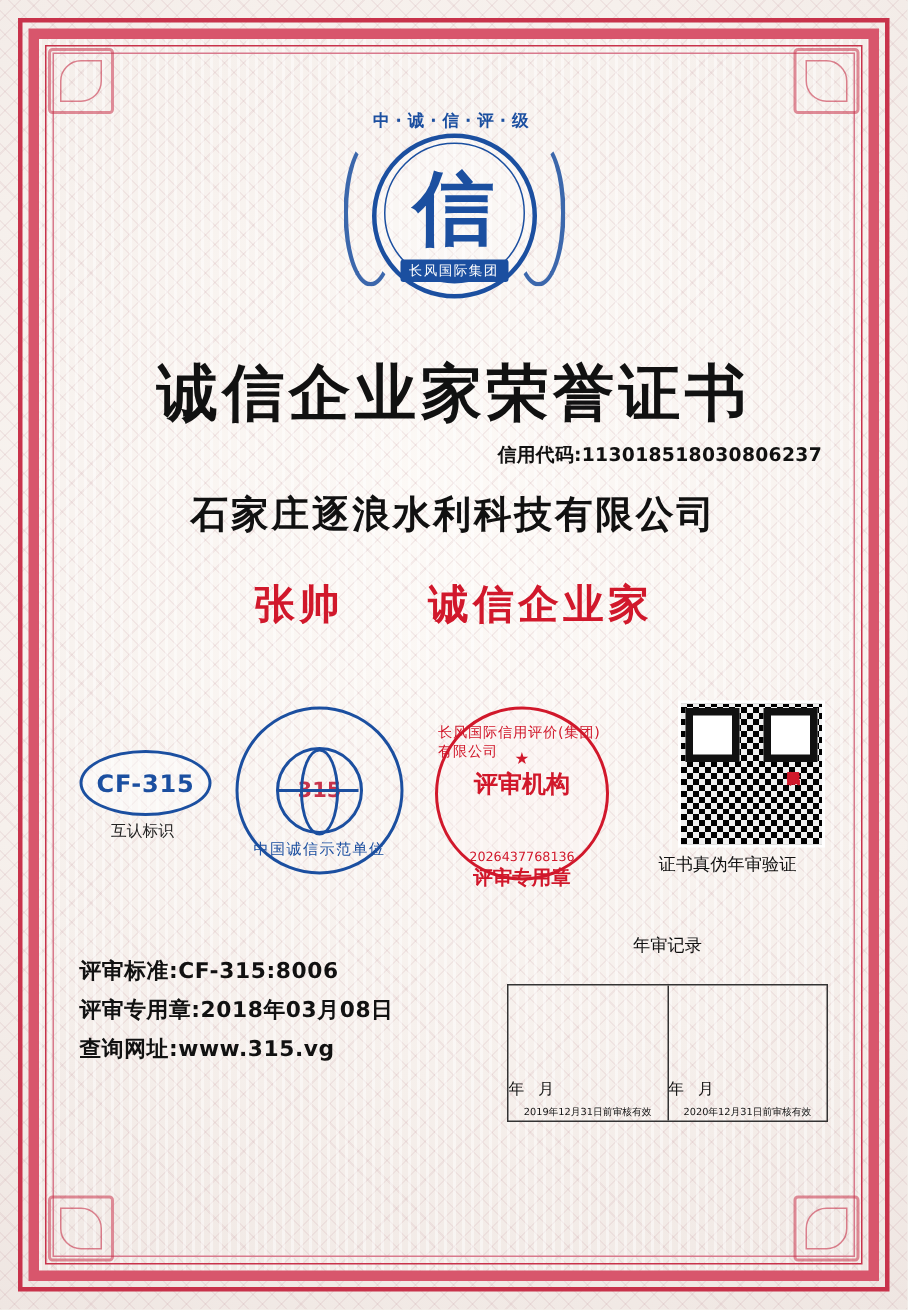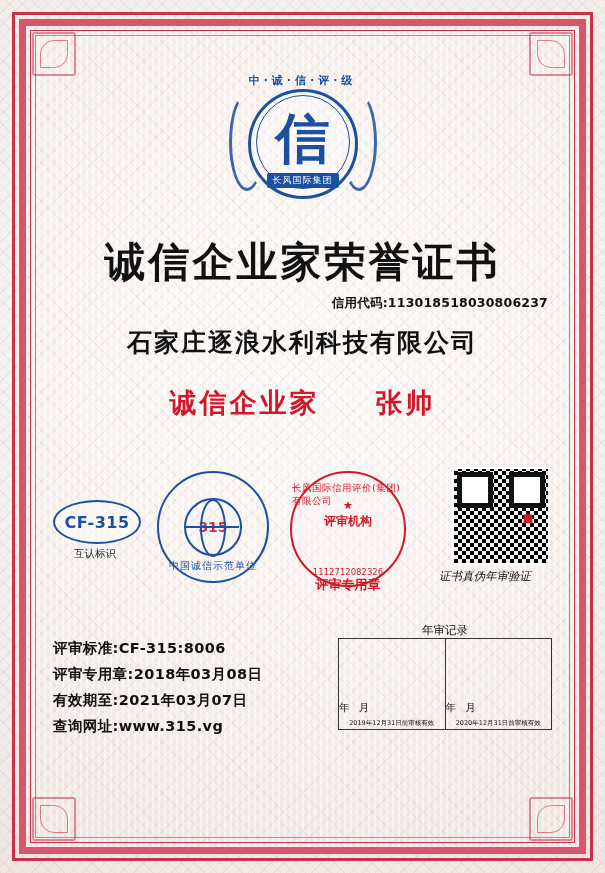--- a/index.html
+++ b/index.html
@@ -176,21 +176,21 @@
 
   .seal-red{
     left:245px;top:6px;width:112px;height:112px;border-radius:50%;
     border:2.5px solid #d1182b;color:#d1182b;
     background:rgba(255,245,245,.25);
   }
   .seal-red .top-text{
     position:absolute;left:0;right:0;top:9px;font-size:9.5px;letter-spacing:.5px;
   }
   .seal-red .mid1{
-    position:absolute;left:0;right:0;top:40px;text-align:center;font-size:12px;font-weight:700;
+    position:absolute;left:0;right:0;top:40px;text-align:center;font-size:16px;font-weight:700;
   }
   .seal-red .mid2{
     position:absolute;left:0;right:0;top:60px;text-align:center;font-size:13px;font-weight:700;margin-top:43px;
   }
   .seal-red .bot-text{
     position:absolute;left:0;right:0;bottom:8px;text-align:center;font-size:8.5px;
   }
   .seal-red .star{
     position:absolute;left:50%;top:26px;transform:translateX(-50%);
     color:#d1182b;font-size:11px;
@@ -212,36 +212,36 @@
   .qr:before{left:3px;top:3px;}
   .qr:after{right:3px;top:3px;}
   .qr-cn{
     position:absolute;right:26px;top:42px;
     color:#d1182b;font-size:9px;font-weight:700;
     writing-mode:vertical-rl;
     z-index:3;
   }
   .qr-label{
     position:absolute;right:0;top:104px;width:150px;text-align:center;
-    font-size:11.5px;color:#111;font-style:italic;
+    font-size:11.5px;color:#111;
   }
 
   
   .footer-left{
     position:absolute;left:8px;top:590px;
     font-size:14.5px;line-height:26px;color:#111;font-weight:700;
     letter-spacing:.4px;
   }
   .footer-left div{white-space:nowrap;}
 
   .annual{
     position:absolute;right:8px;top:578px;width:214px;
   }
   .annual-title{
-    text-align:center;font-size:11.5px;color:#111;margin-bottom:0;
+    text-align:center;font-size:11.5px;color:#111;margin-bottom:18px;
   }
   .annual-box{
     border:1px solid #333;height:90px;display:flex;
   }
   .annual-cell{
     flex:1;position:relative;
   }
   .annual-cell + .annual-cell{border-left:1px solid #333;}
   .annual-cell .ym{
     position:absolute;left:0;right:0;bottom:14px;text-align:left;
@@ -277,51 +277,50 @@
       <div class="ring2"></div>
       <div class="glyph">信</div>
       <div class="arc-bottom">长风国际集团</div>
     </div>
 
     <div class="main-title">诚信企业家荣誉证书</div>
     <div class="credit-code">信用代码:113018518030806237</div>
     <div class="company">石家庄逐浪水利科技有限公司</div>
 
     <div class="row-red">
+      <span>张帅</span>
       <span>诚信企业家</span>
-      <span>张帅</span>
     </div>
 
     <div class="seals">
 
       <div class="seal cf315">CF-315</div>
       <div class="cf315-label">互认标识</div>
 
       <div class="seal seal-blue">
         <div class="globe">315</div>
         <div class="ctext bot">中国诚信示范单位</div>
       </div>
 
       <div class="seal seal-red">
         <div class="top-text">长风国际信用评价(集团)有限公司</div>
         <div class="star">★</div>
         <div class="mid1">评审机构</div>
         <div class="mid2">评审专用章</div>
-        <div class="bot-text">1112712082326</div>
+        <div class="bot-text">2026437768136</div>
       </div>
 
       <div class="seal qr"></div>
       <div class="qr-cn">长风国际集团</div>
       <div class="qr-label">证书真伪年审验证</div>
     </div>
 
     <div class="footer-left">
       <div>评审标准:CF-315:8006</div>
       <div>评审专用章:2018年03月08日</div>
-      <div>有效期至:2021年03月07日</div>
       <div>查询网址:www.315.vg</div>
     </div>
 
     <div class="annual">
       <div class="annual-title">年审记录</div>
       <div class="annual-box">
         <div class="annual-cell">
           <div class="ym">年  月</div>
           <div class="note">2019年12月31日前审核有效</div>
         </div>

